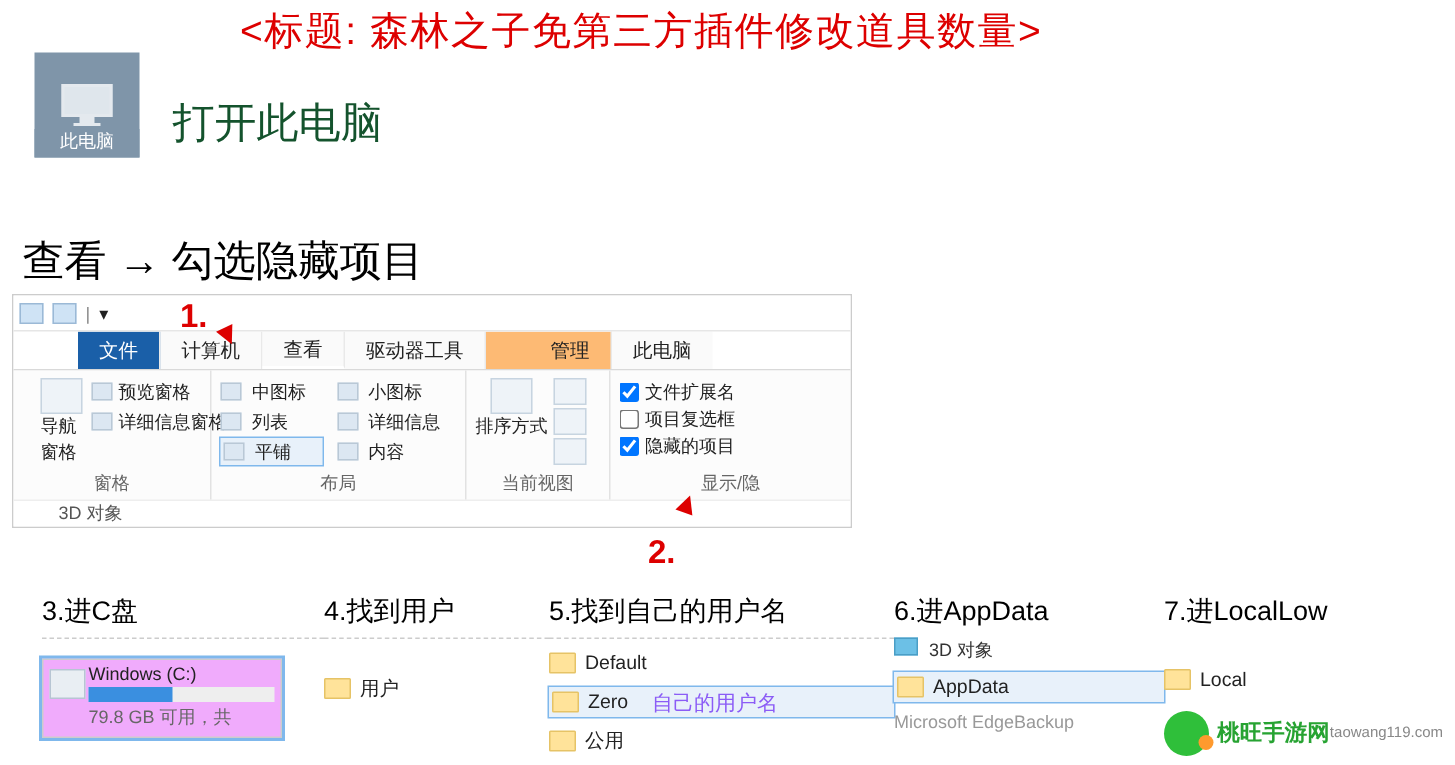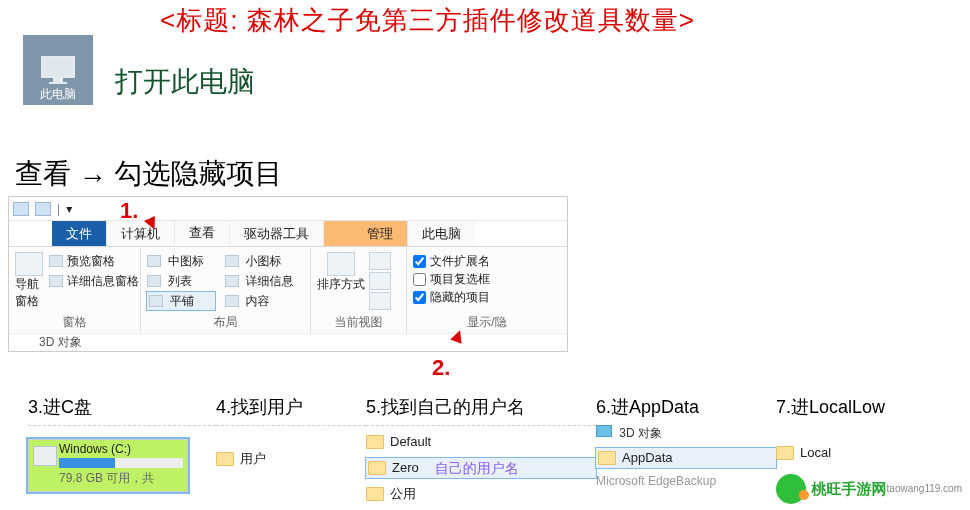--- a/index.html
+++ b/index.html
@@ -115,21 +115,21 @@
   .rgroup {
     border-right:1px solid #e2e2e2;
     display:flex;
     flex-direction:column;
     justify-content:space-between;
     padding:5px 6px 2px 6px;
     font-size:12px;
   }
   .rgroup .glabel { text-align:center; color:#666; font-size:12px; margin-top:2px;}
   .pane-btn {
-    display:flex; flex-direction:column; align-items:center; width:48px;
+    display:flex; flex-direction:column; align-items:center; width:48px;margin-left:12px;
   }
   .pane-btn .ic { width:28px; height:24px; background:#eef3f8; border:1px solid #c7d4e0; }
   .rgroup .row { display:flex; align-items:center; gap:4px; white-space:nowrap; line-height:18px;}
   .layout-grid {
     display:grid; grid-template-columns:auto auto; column-gap:10px; row-gap:2px;
   }
   .layout-grid .ic2 { width:14px; height:12px; background:#dce7f2; border:1px solid #b9c8d6; display:inline-block; margin-right:3px; vertical-align:middle;}
   .sort-btn {
     display:flex; flex-direction:column; align-items:center; width:48px;
   }
@@ -176,21 +176,21 @@
     position:relative;
     font-size:12px;
   }
   .drive-tile::before{
     content:""; position:absolute; left:4px; top:6px; width:22px; height:18px;
     background:#e9eef3; border:1px solid #b7c5d3;
   }
   .drive-tile .bar { height:10px; background:#eee; margin:2px 0; position:relative;}
   .drive-tile .bar .fill { position:absolute; left:0; top:0; bottom:0; width:45%; background:#3a8fe0;}
   .drive-tile .sub { color:#666; }
-  .drive-tile.sel { outline:2px solid #7fb8ec; background:#bef264; }
+  .drive-tile.sel { outline:2px solid #7fb8ec; background:#f0abfc; }
 
   .folder-item {
     display:flex; align-items:center; gap:6px; font-size:13px; line-height:20px;
   }
   .folder-item .ficon {
     width:18px; height:14px; background:#ffe39a; border:1px solid #e6c366;
     border-radius:1px;
   }
   .folder-item.sel { background:#e8f1fa; outline:1px solid #7fb8ec; padding:0 2px;}
   .folder-item .redsub { color:#8b5cf6; margin-left:10px; font-size:14px;}

